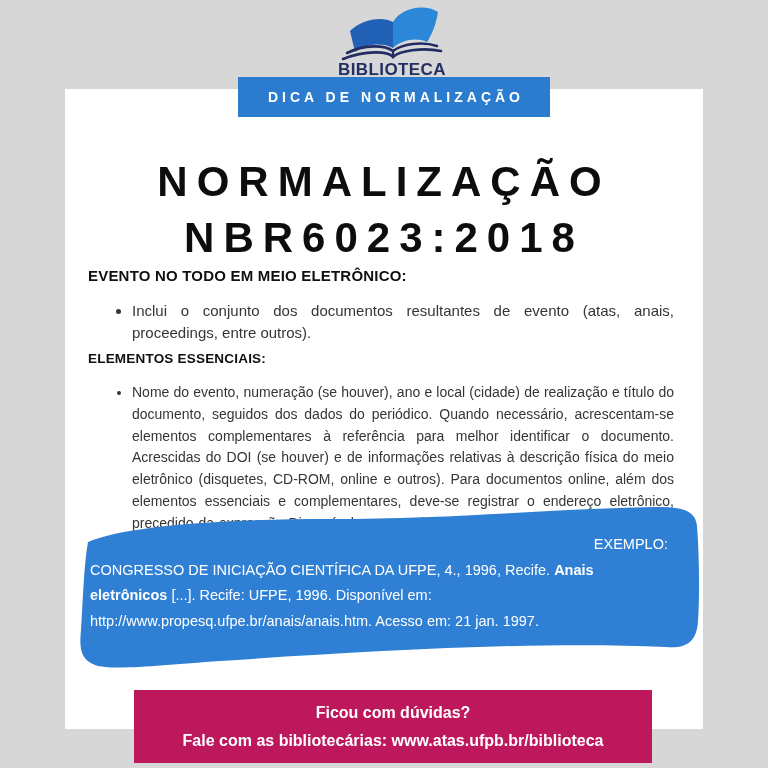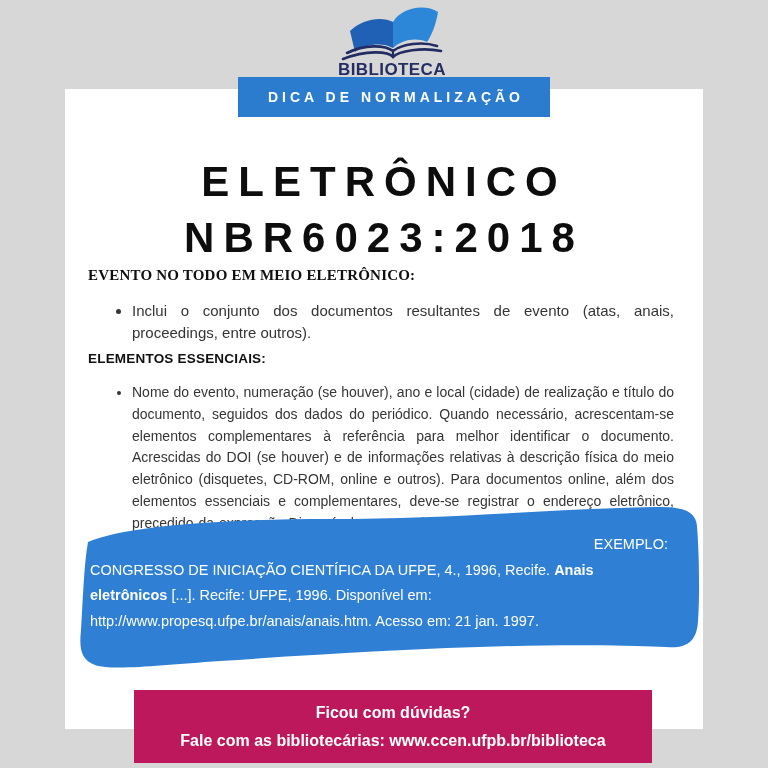--- a/index.html
+++ b/index.html
@@ -29,21 +29,21 @@
     position:absolute;top:154px;left:0;width:100%;margin:0;text-align:center;
     color:#0d0d0d;font-weight:700;font-size:42px;line-height:56px;letter-spacing:9px;
   }
   .title span{display:block;}
 
   
   .section{position:absolute;left:88px;width:602px;color:#353535;}
   .section-1{top:267px;}
   .section-2{top:351px;}
   .sec-heading{margin:0 0 5px 0;color:#101010;font-weight:700;}
-  .section-1 .sec-heading{font-size:15px;letter-spacing:.2px;font-family:Liberation Serif, serif;}
+  .section-1 .sec-heading{font-size:15px;letter-spacing:.2px;}
   .section-2 .sec-heading{font-size:13.5px;letter-spacing:.2px;}
   .section ul{margin:16px;padding-left:28px;}
   .section li{text-align:justify;}
   .section-1 li{font-size:15px;line-height:21.5px;}
   .section-2 li{font-size:14px;line-height:21.8px;}
 
   
   .example{position:absolute;left:70px;top:502px;width:638px;height:182px;}
   .example svg{position:absolute;left:0;top:0;}
   .example-text{
@@ -75,21 +75,21 @@
       <path d="M3,54 C26,45 48,46 53,52 C59,46 82,42 101,46" fill="none" stroke="#232c62" stroke-width="2.6" stroke-linecap="round"></path>
       <path d="M53,44 L53,52" stroke="#232c62" stroke-width="2.2"></path>
     </svg>
     <div class="logo-title">BIBLIOTECA</div>
     <div class="logo-subtitle">SETORIAL DO CCEN</div>
   </div>
 
   <div class="banner">DICA DE NORMALIZAÇÃO</div>
 
   <h1 class="title">
-    <span>ELETRÔNICO</span>
+    <span>NORMALIZAÇÃO</span>
     <span>NBR6023:2018</span>
   </h1>
 
   <div class="section section-1">
     <p class="sec-heading">EVENTO NO TODO EM MEIO ELETRÔNICO:</p>
     <ul>
       <li>Inclui o conjunto dos documentos resultantes de evento (atas, anais, proceedings, entre outros).</li>
     </ul>
   </div>
 
@@ -114,16 +114,16 @@
                C 13 96, 14 62, 18 40 Z" fill="#2f80d5"></path>
     </svg>
     <div class="example-text">
       <span class="example-label">EXEMPLO:</span>
       <span>CONGRESSO DE INICIAÇÃO CIENTÍFICA DA UFPE, 4., 1996, Recife. </span><b>Anais eletrônicos</b><span> [...]. Recife: UFPE, 1996. Disponível em: http://www.propesq.ufpe.br/anais/anais.htm. Acesso em: 21 jan. 1997.</span>
     </div>
   </div>
 
   <div class="footer">
     <div>Ficou com dúvidas?</div>
-    <div>Fale com as bibliotecárias: www.ccen.ufpb.br/biblioteca</div>
+    <div>Fale com as bibliotecárias: www.atas.ufpb.br/biblioteca</div>
   </div>
 
 </div>
 
 </body></html>

